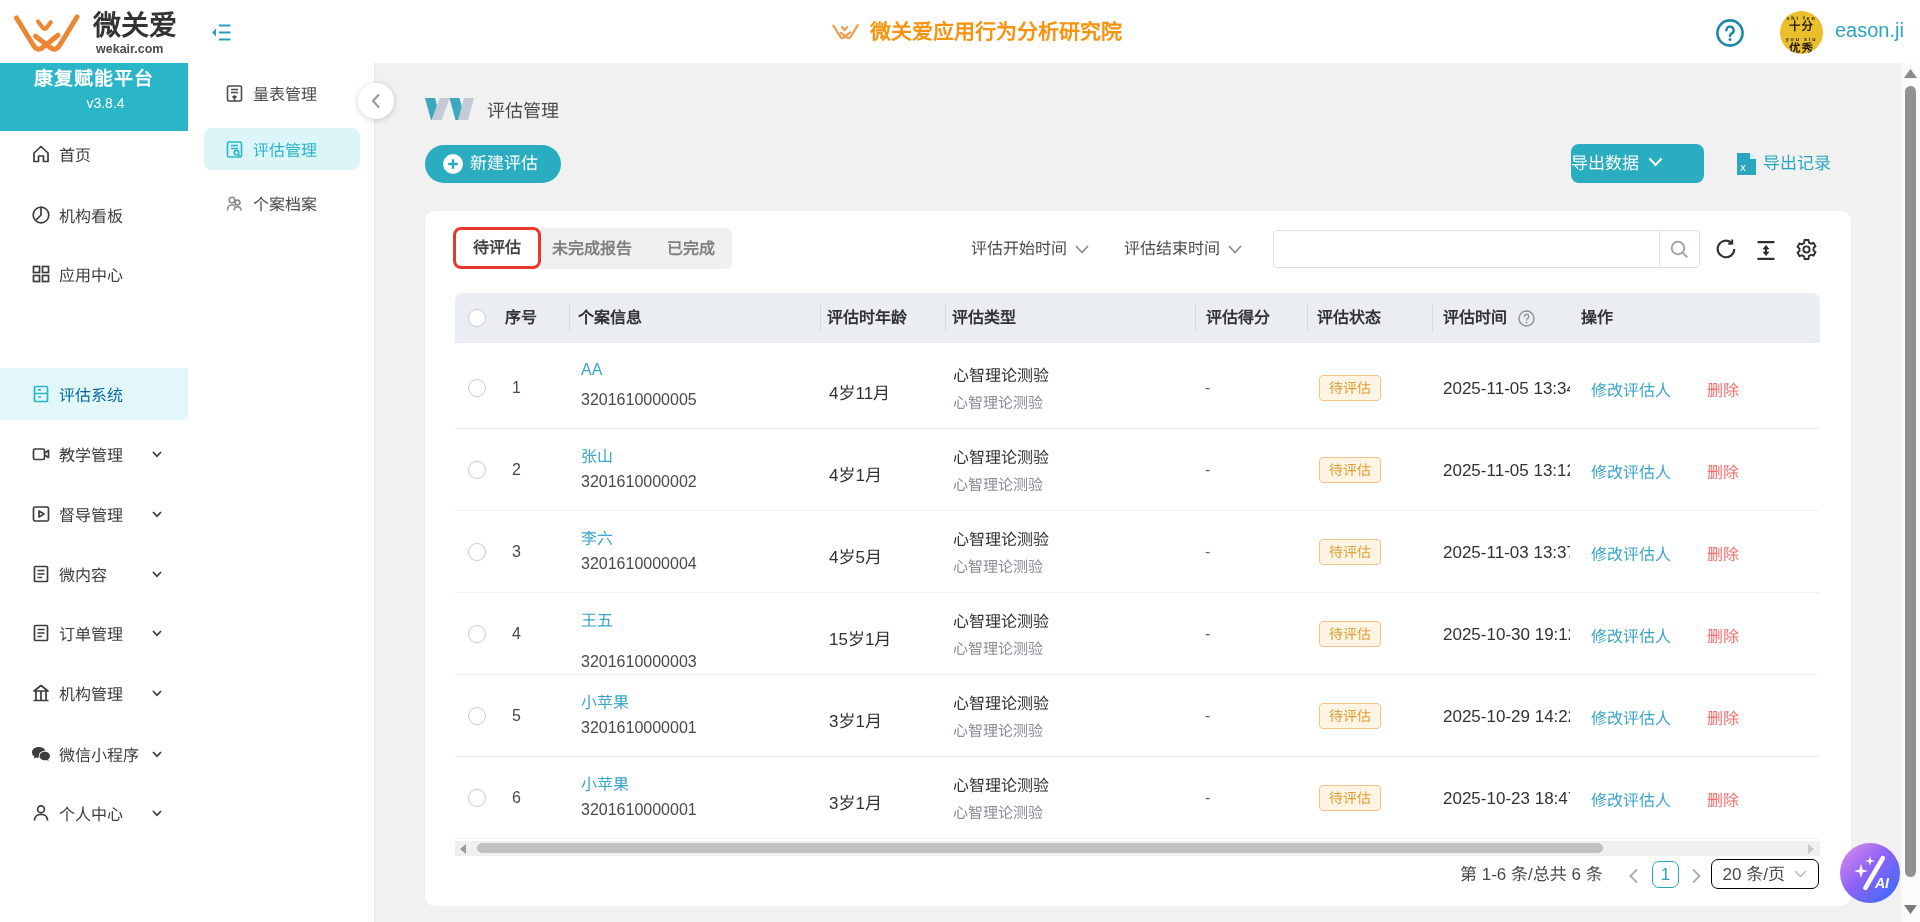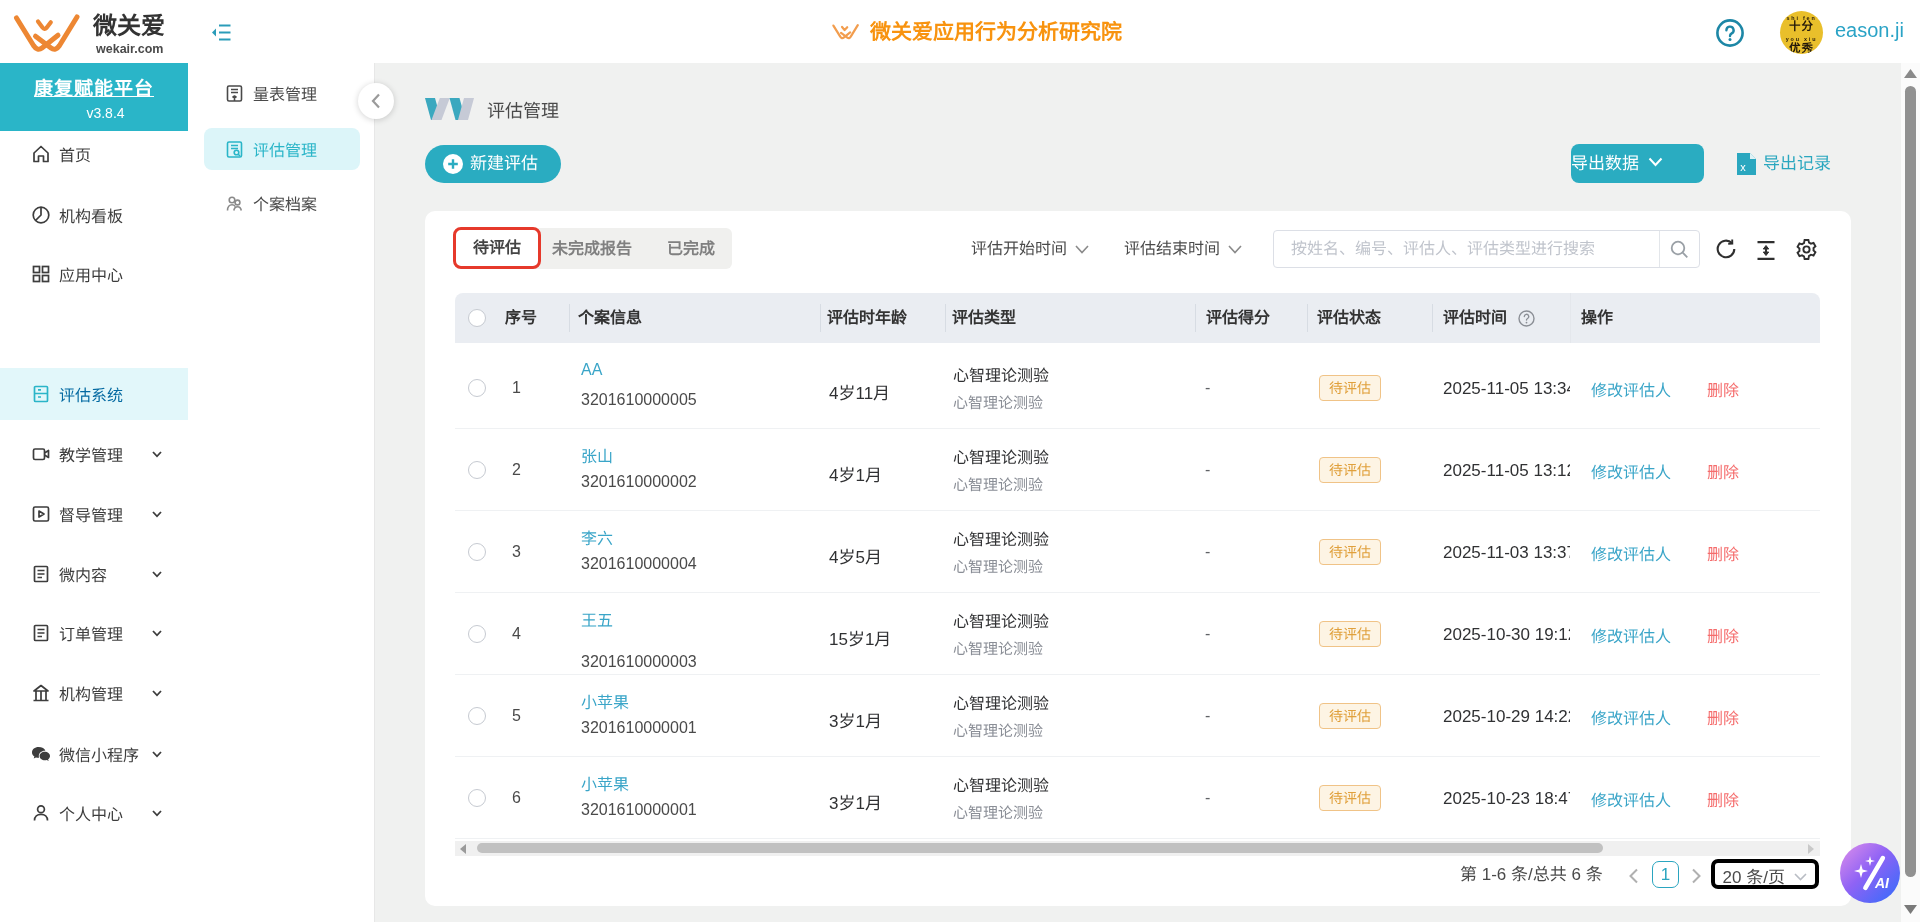--- a/index.html
+++ b/index.html
@@ -2,32 +2,32 @@
 <html lang="zh-CN"><head>
 <meta charset="utf-8">
 <title>评估管理</title>
 <style>
   * { margin:0; padding:0; box-sizing:border-box; }
   html,body { width:1920px; height:922px; overflow:hidden; }
   body { font-family:"Liberation Sans", sans-serif; position:relative; background:#f0f1f0; }
   .abs { position:absolute; }
   
   .header { position:absolute; left:0; top:0; width:1920px; height:63px; background:#fff; z-index:30; }
-  .logo-zh { position:absolute; left:93px; top:14px; font-size:24px; line-height:24px; color:#333; font-weight:700; }
+  .logo-zh { position:absolute; left:93px; top:14px; font-size:28px; line-height:24px; color:#333; font-weight:700; }
   .logo-en { position:absolute; left:96px; top:43px; font-size:12.5px; line-height:12.5px; color:#4a4a4a; font-weight:700; }
   .htitle { position:absolute; left:870px; top:0; height:63px; line-height:63px; font-size:21px; font-weight:700; color:#f8930f; }
   .euser { position:absolute; left:1835px; top:0; height:63px; line-height:61px; font-size:20px; color:#2aa3c6; }
   
   .avatar { position:absolute; left:1780px; top:11px; width:43px; height:43px; border-radius:50%; background:#e9bf2b; color:#22180a; text-align:center; overflow:hidden; }
   .avatar .py { display:block; font-size:6px; letter-spacing:2px; line-height:6.5px; margin-top:3.5px; transform:scale(0.9); font-weight:700;}
   .avatar .hz { display:block; font-size:11.5px; line-height:11.5px; font-weight:800; letter-spacing:1px;}
   
   .side1 { position:absolute; left:0; top:63px; width:188px; height:859px; background:#fff; z-index:20; }
   .brand { position:absolute; left:0; top:0; width:188px; height:68px; background:#2ab5c8; color:#fff; text-align:center; }
-  .brand .t1 { display:block; font-size:19px; font-weight:700; margin-top:10px; letter-spacing:1px;text-decoration:underline;}
+  .brand .t1 { display:block; font-size:19px; font-weight:700; margin-top:0; letter-spacing:1px;}
   .brand .t2 { display:block; font-size:14px; margin-top:5px;margin-left:23px; }
   .m1 { position:absolute; left:0; width:188px; height:52px; display:flex; align-items:center; color:#3d3d3d; font-size:16px; }
   .m1 svg { position:absolute; left:31px; width:20px; height:20px; }
   .m1 .txt { position:absolute; left:59px; }
   .m1 .chev { position:absolute; left:150px; width:14px; height:14px; }
   .m1.active { background:#e2f7fa; color:#0369a1; }
   
   .side2 { position:absolute; left:188px; top:63px; width:187px; height:859px; background:#fff; border-right:1px solid #e7e7e7; z-index:20; }
   .m2 { position:absolute; left:16px; width:156px; height:42px; border-radius:8px; display:flex; align-items:center; color:#4a4a4a; font-size:16px; }
   .m2 svg { position:absolute; left:21px; width:19px; height:19px; }
@@ -279,21 +279,20 @@
   <div class="tab" style="left:242px">已完成</div>
   <div class="tab-sel">待评估</div>
 
   <div class="ft" style="left:546px">评估开始时间 <svg width="14" height="9" viewBox="0 0 14 9" style="margin-left:4px">
         <path d="M1 1 L7 7.5 L13 1" fill="none" stroke="#8a8a8a" stroke-width="1.6"></path>
       </svg></div>
   <div class="ft" style="left:699px">评估结束时间 <svg width="14" height="9" viewBox="0 0 14 9" style="margin-left:4px">
         <path d="M1 1 L7 7.5 L13 1" fill="none" stroke="#8a8a8a" stroke-width="1.6"></path>
       </svg></div>
   <div class="search">
-    <span class="ph">按姓名、编号、评估人、评估类型进行搜索</span>
     <span class="sep"></span>
     <svg class="abs" style="right:9px;top:8px" width="21" height="21" viewBox="0 0 21 21" fill="none" stroke="#9aa0a6" stroke-width="1.8">
         <circle cx="9" cy="9" r="6.3"></circle>
         <path d="M13.7 13.7 L18.3 18.3"></path>
       </svg>
   </div>
   <svg class="abs" style="left:1290px;top:27px" width="22" height="22" viewBox="0 0 22 22" fill="none" stroke="#2f2f2f" stroke-width="2.1">
       <path d="M19.3 11 A8.3 8.3 0 1 1 16.9 5.1"></path>
       <path d="M17.2 1.5 L17.3 5.6 L13.2 5.7" stroke-width="1.9"></path>
     </svg>
@@ -441,21 +440,21 @@
 
   <div class="pagebar">
     <span class="abs" style="left:1035px;top:3px">第 1-6 条/总共 6 条</span>
     <svg class="abs" style="left:1203px;top:11px" width="11" height="16" viewBox="0 0 11 16">
         <path d="M9 1.5 L2.5 8 L9 14.5" fill="none" stroke="#b0b0b0" stroke-width="2"></path>
       </svg>
     <span class="abs" style="left:1227px;top:4px;width:27px;height:27px;border:1.5px solid #2aa5c0;border-radius:7px;color:#2aa5c0;text-align:center;line-height:25px">1</span>
     <svg class="abs" style="left:1266px;top:11px" width="11" height="16" viewBox="0 0 11 16">
         <path d="M2 1.5 L8.5 8 L2 14.5" fill="none" stroke="#b0b0b0" stroke-width="2"></path>
       </svg>
-    <span class="abs" style="left:1286px;top:2px;width:108px;height:30px;border:4px solid #000000;border-radius:7px;text-align:center;line-height:29px">20 条/页&nbsp;&nbsp;<svg width="13" height="8" viewBox="0 0 13 8" style="vertical-align:2px">
+    <span class="abs" style="left:1286px;top:2px;width:108px;height:30px;border:1px solid #000000;border-radius:7px;text-align:center;line-height:29px">20 条/页&nbsp;&nbsp;<svg width="13" height="8" viewBox="0 0 13 8" style="vertical-align:2px">
           <path d="M1 1 L6.5 6.5 L12 1" fill="none" stroke="#b9bdc4" stroke-width="1.6"></path>
         </svg></span>
   </div>
 </div>
 <div class="vsb">
   <svg class="abs" style="left:3px;top:6px" width="13" height="9" viewBox="0 0 13 9">
       <path d="M6.5 0 L13 9 L0 9 Z" fill="#8a8a8a"></path>
     </svg>
   <div class="vsb-thumb"></div>
   <svg class="abs" style="left:3px;top:842px" width="13" height="9" viewBox="0 0 13 9">

